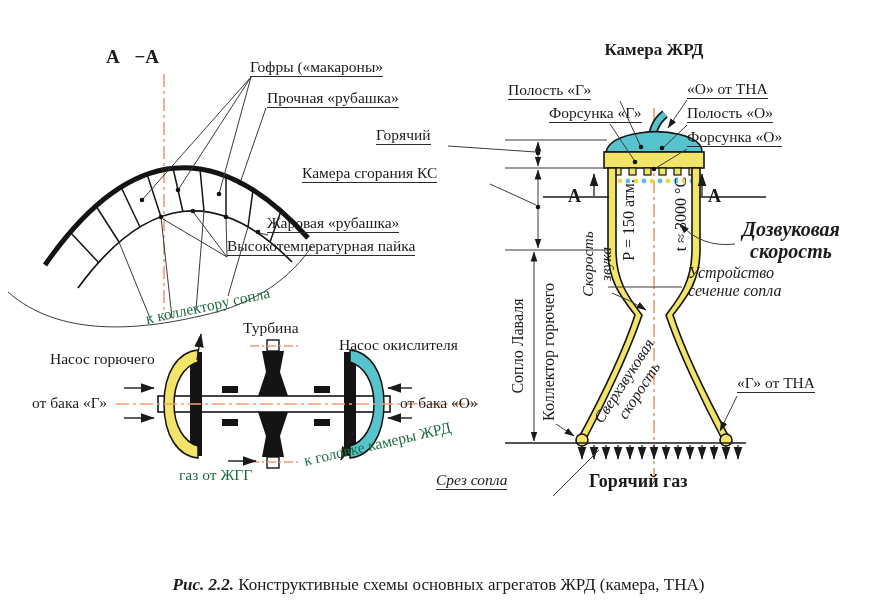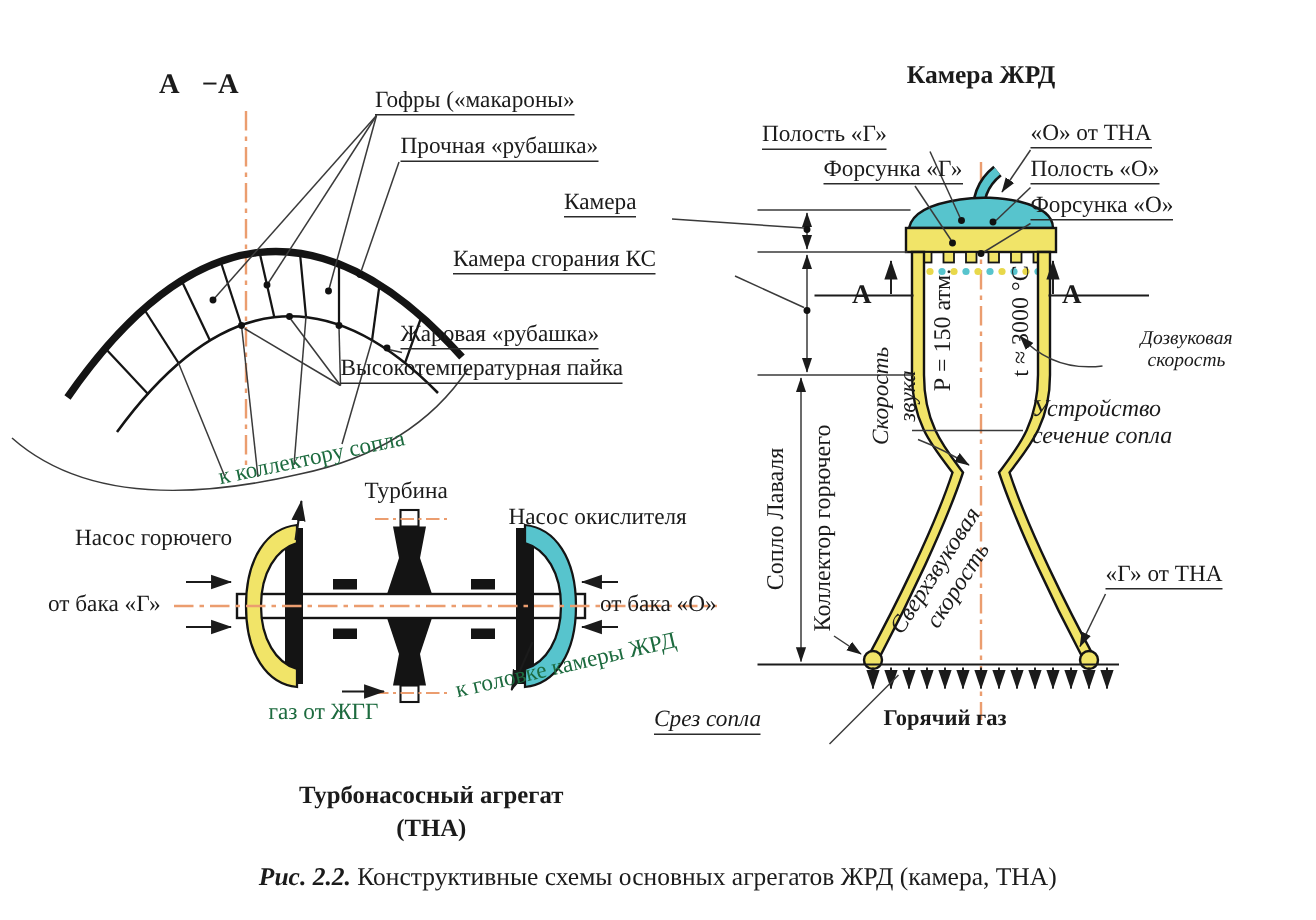--- a/index.html
+++ b/index.html
@@ -222,33 +222,33 @@
   <div class="lbl u" style="left:267px;top:89px;">Прочная «рубашка»</div>
   <div class="lbl u" style="left:267px;top:214px;">Жаровая «рубашка»</div>
   <div class="lbl u" style="left:227px;top:237px;">Высокотемпературная пайка</div>
 
   <div class="lbl b ctr" style="left:584px;top:40px;width:140px;font-size:17px;">Камера ЖРД</div>
   <div class="lbl u" style="left:508px;top:81px;">Полость «Г»</div>
   <div class="lbl u" style="left:507px;top:104px;margin-left:42px;">Форсунка «Г»</div>
   <div class="lbl u" style="left:687px;top:80px;">«О» от ТНА</div>
   <div class="lbl u" style="left:687px;top:104px;">Полость «О»</div>
   <div class="lbl u" style="left:687px;top:128px;">Форсунка «О»</div>
-  <div class="lbl u" style="left:376px;top:126px;">Камера</div>
+  <div class="lbl u" style="left:376px;top:126px;">Горячий</div>
   <div class="lbl u" style="left:302px;top:164px;">Камера сгорания КС</div>
   <div class="lbl b" style="left:568px;top:186px;font-size:18px;">А</div>
   <div class="lbl b" style="left:708px;top:186px;font-size:18px;">А</div>
 
   <div class="anchor" style="left:629px;top:220px;">
     <span class="rot">Р = 150 атм.</span>
   </div>
   <div class="anchor" style="left:681px;top:214px;">
     <span class="rot">t ≈ 3000 °С</span>
   </div>
 
-  <div class="lbl i ctr" style="left:736px;top:218px;width:110px;font-size:13px;">
+  <div class="lbl i ctr" style="left:736px;top:218px;width:110px;font-size:20px;font-weight:bold;">
     <div>Дозвуковая</div>
     <div>скорость</div>
   </div>
   <div class="lbl i" style="left:688px;top:264px;font-size:16px;">
     <div>Устройство</div>
     <div>сечение сопла</div>
   </div>
 
   <div class="anchor" style="left:597px;top:264px;">
     <span class="rot2 i">
@@ -266,32 +266,28 @@
 
   <div class="anchor" style="left:632px;top:386px;">
     <span class="rot2 i" style="transform:translate(-50%,-50%) rotate(-57deg);font-size:16px;">
       <div>Сверхзвуковая</div>
       <div>скорость</div>
     </span>
   </div>
 
   <div class="lbl u" style="left:737px;top:374px;">«Г» от ТНА</div>
   <div class="lbl u" style="left:436px;top:471px;font-style:italic;">Срез сопла</div>
-  <div class="lbl b" style="left:589px;top:471px;font-size:15px;">Горячий газ</div>
+  <div class="lbl b" style="left:589px;top:471px;font-size:18px;">Горячий газ</div>
 
   <div class="lbl green diag" style="left:146px;top:310px;transform:rotate(-12deg);">к коллектору сопла</div>
   <div class="lbl" style="left:243px;top:319px;">Турбина</div>
   <div class="lbl" style="left:50px;top:350px;">Насос горючего</div>
   <div class="lbl" style="left:339px;top:336px;text-align:right;">Насос окислителя</div>
   <div class="lbl" style="left:32px;top:394px;">от бака «Г»</div>
   <div class="lbl" style="left:400px;top:394px;">от бака «О»</div>
   <div class="lbl green" style="left:179px;top:466px;">газ от ЖГГ</div>
   <div class="lbl green diag" style="left:304px;top:452px;transform:rotate(-13deg);">к головке камеры ЖРД</div>
-  <div class="lbl b ctr" style="left:160px;top:519px;width:255px;font-size:16.5px;line-height:1.35;">
-    <div>Турбонасосный агрегат</div>
-    <div>(ТНА)</div>
-  </div>
 
   <div class="caption">
     <span class="cap-prefix">Рис. 2.2.</span><span> Конструктивные схемы основных агрегатов ЖРД (камера, ТНА)</span>
   </div>
 
 </div>
 
 </body></html>

